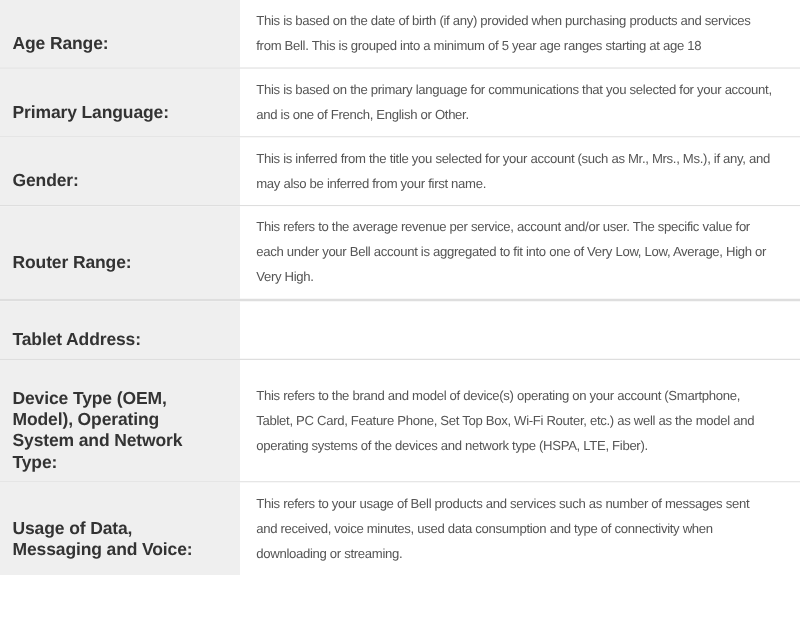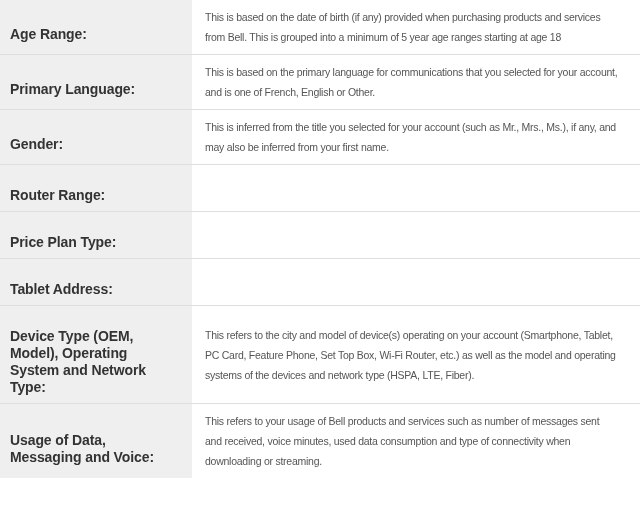--- a/index.html
+++ b/index.html
@@ -72,33 +72,33 @@
       <div class="cell desc">This is based on the primary language for communications that you selected for your account, and is one of French, English or Other.</div>
     </div>
 
     <div class="row">
       <div class="cell label">Gender:</div>
       <div class="cell desc">This is inferred from the title you selected for your account (such as Mr., Mrs., Ms.), if any, and may also be inferred from your first name.</div>
     </div>
 
     <div class="row">
       <div class="cell label">Router Range:</div>
+      <div class="cell desc">This refers to the average revenue per service, account and/or user. The specific value for each under your Bell account is aggregated to fit into one of Very Low, Low, Average, High or Very High.</div>
     </div>
 
     <div class="row">
-      <div class="cell label">Price Plan Type:</div>
     </div>
 
     <div class="row">
       <div class="cell label">Tablet Address:</div>
     </div>
 
     <div class="row">
       <div class="cell label">Device Type (OEM, Model), Operating System and Network Type:</div>
-      <div class="cell desc">This refers to the city and model of device(s) operating on your account (Smartphone, Tablet, PC Card, Feature Phone, Set Top Box, Wi-Fi Router, etc.) as well as the model and operating systems of the devices and network type (HSPA, LTE, Fiber).</div>
+      <div class="cell desc">This refers to the brand and model of device(s) operating on your account (Smartphone, Tablet, PC Card, Feature Phone, Set Top Box, Wi-Fi Router, etc.) as well as the model and operating systems of the devices and network type (HSPA, LTE, Fiber).</div>
     </div>
 
     <div class="row">
       <div class="cell label">Usage of Data, Messaging and Voice:</div>
       <div class="cell desc">This refers to your usage of Bell products and services such as number of messages sent and received, voice minutes, used data consumption and type of connectivity when downloading or streaming.</div>
     </div>
 
   </div>
 </div>
 

